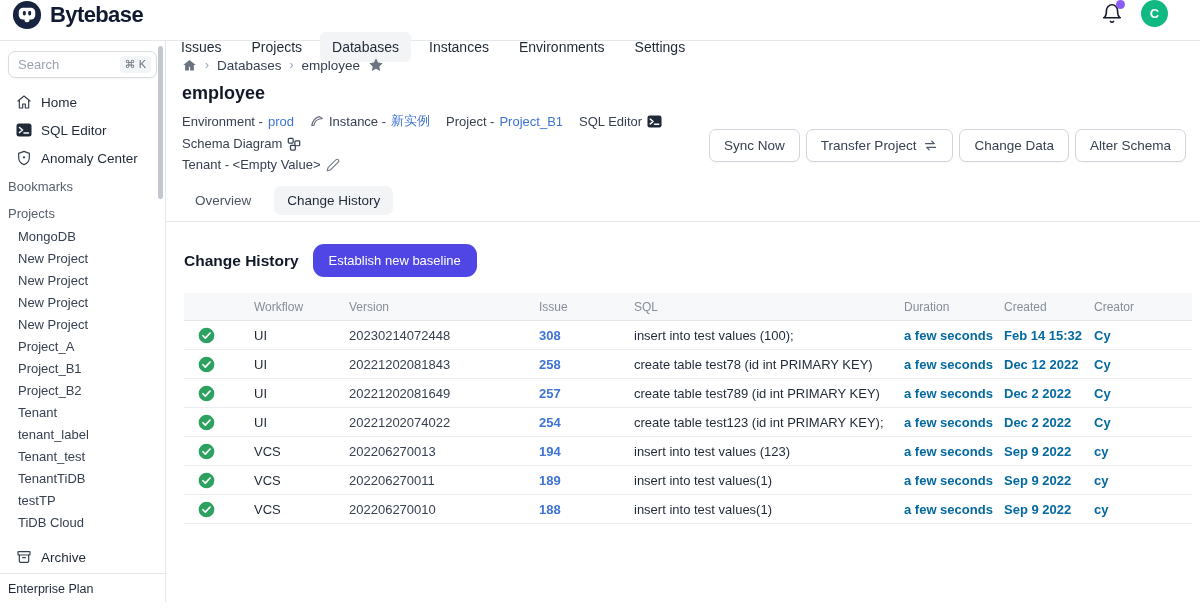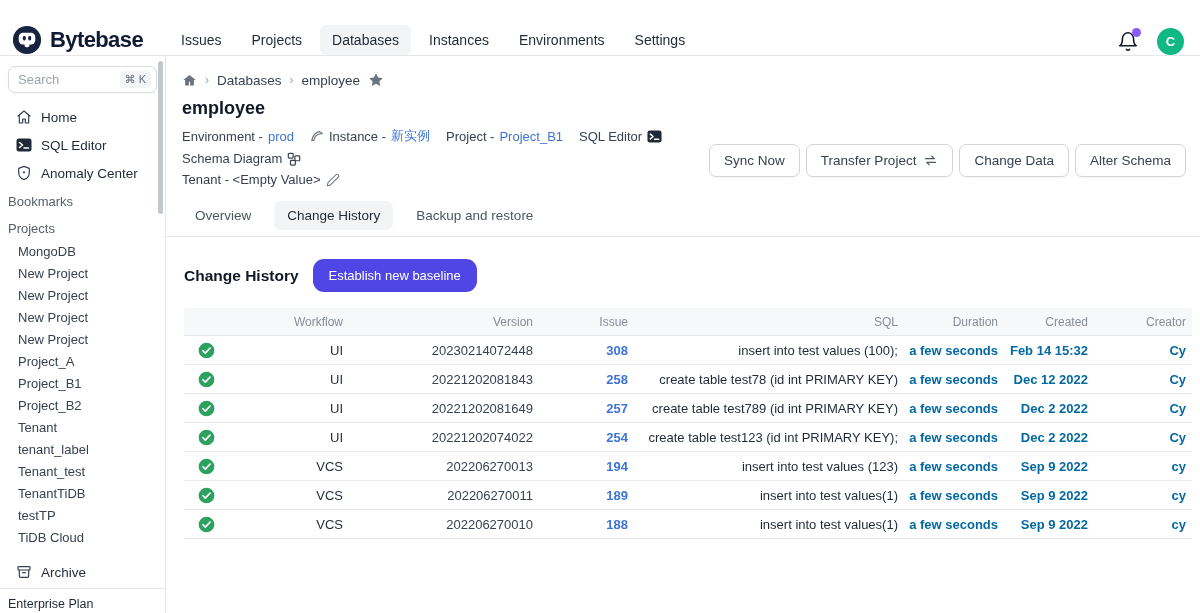--- a/index.html
+++ b/index.html
@@ -1,21 +1,21 @@
 <!DOCTYPE html>
 <html><head>
 <meta charset="utf-8">
 <style>
   * { margin:0; padding:0; box-sizing:border-box; }
   html,body { width:1200px; height:613px; overflow:hidden; background:#fff;
     font-family:"Liberation Sans", sans-serif; color:#1f2937; }
 
   
-  .topnav { height:56px; display:flex; align-items:flex-end; border-bottom:1px solid #e5e7eb;
-    padding:0 16px 0 12px; background:#fff; }
+  .topnav { height:41px; display:flex; align-items:flex-start; border-bottom:1px solid #e5e7eb;
+    padding:0 32px 0 12px; background:#fff; }
   .brand { display:flex; align-items:center; gap:8px; margin-right:26px; cursor:pointer; }
   .brand-text { font-size:22px; font-weight:800; letter-spacing:-0.6px; color:#101a33; }
   .nav-items { display:flex; align-items:center; gap:6px;margin-top:32px; }
   .nav-item { font-size:14px; color:#1f2937; padding:7px 12px; border-radius:6px; cursor:pointer; }
   .nav-item.active { background:#f3f4f6; }
   .topnav-right { margin-left:auto; display:flex; align-items:center; gap:18px; }
   .bell-wrap { position:relative; width:22px; height:22px; cursor:pointer; }
   .bell-dot { position:absolute; top:-3px; right:-2px; width:9px; height:9px; border-radius:50%; }
   .avatar { width:27px; height:27px; border-radius:50%; color:#fff; font-size:13px; font-weight:600;
     display:flex; align-items:center; justify-content:center; cursor:pointer; }
@@ -63,21 +63,21 @@
   .tab.active { background:#f3f4f6; color:#1f2937; }
   .tab-divider { border-bottom:1px solid #e5e7eb; }
   .section-head { display:flex; align-items:center; gap:14px; margin:22px 0 0 18px; }
   .section-title { font-size:15.5px; font-weight:700; color:#111827; }
   .btn-accent { border:none; color:#fff; border-radius:11px; padding:9px 16px; font-size:13px;
     cursor:pointer; font-family:inherit; }
 
   
   .table { margin:16px 8px 0 18px; font-size:13px; }
   .t-row { display:grid; grid-template-columns:70px 95px 190px 95px 270px 100px 90px 1fr;
-    align-items:center; border-bottom:1px solid #e9ebee; min-height:29px;text-align:right; }
+    align-items:center; border-bottom:1px solid #e9ebee; min-height:29px; }
   .t-head { background:#f7f8f9; color:#878e99; font-size:12px; min-height:28px;
     border-bottom:1px solid #e5e7eb; border-radius:2px 2px 0 0; }
   .t-cell { padding:2px 6px 2px 0; overflow:hidden; white-space:nowrap; }
   .c-status { padding-left:14px; }
   .c-version { color:#374151; }
   .c-issue { color:#3e74d6; font-weight:600; cursor:pointer; }
   .c-strong { font-weight:600; color:#0369a1; }
   .check { width:17px; height:17px; display:block; }
 
   .icon { flex-shrink:0; display:inline-flex; }
@@ -306,21 +306,20 @@
       </div>
     </div>
 
     <div class="tab-divider">
       <div class="tabs">
 
           <span class="tab">Overview</span>
 
           <span class="tab active">Change History</span>
 
-          <span class="tab">Backup and restore</span>
         </div>
     </div>
 
     <div class="section-head">
       <span class="section-title">Change History</span>
       <button class="btn-accent" style="background:#4f46e5">Establish new baseline</button>
     </div>
 
     <div class="table">
       <div class="t-row t-head">

